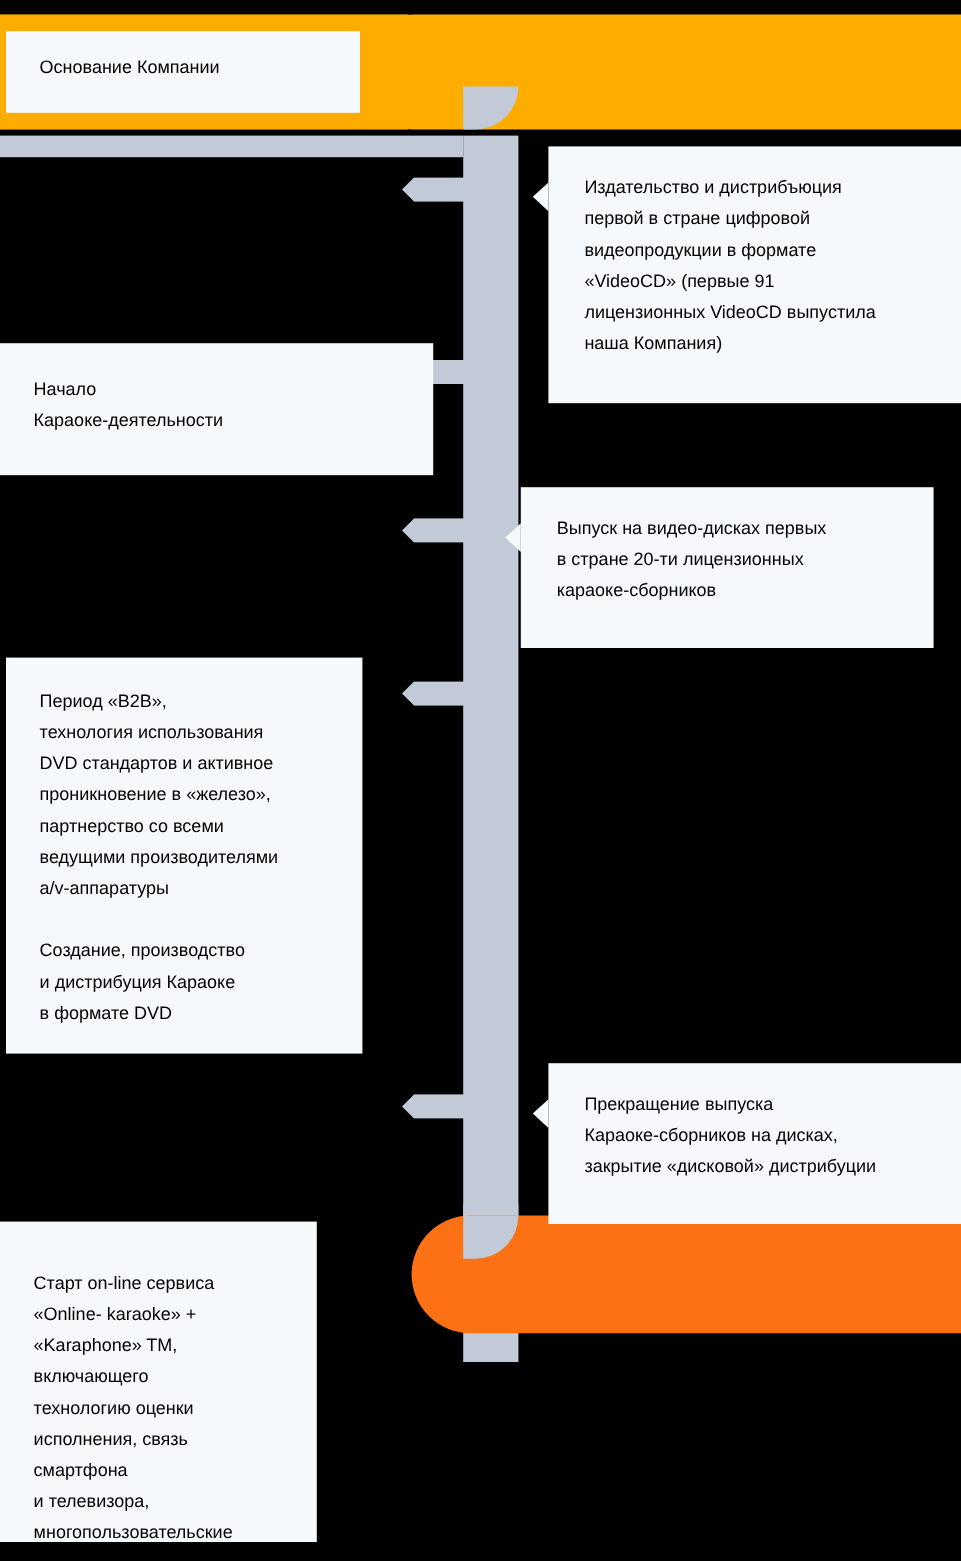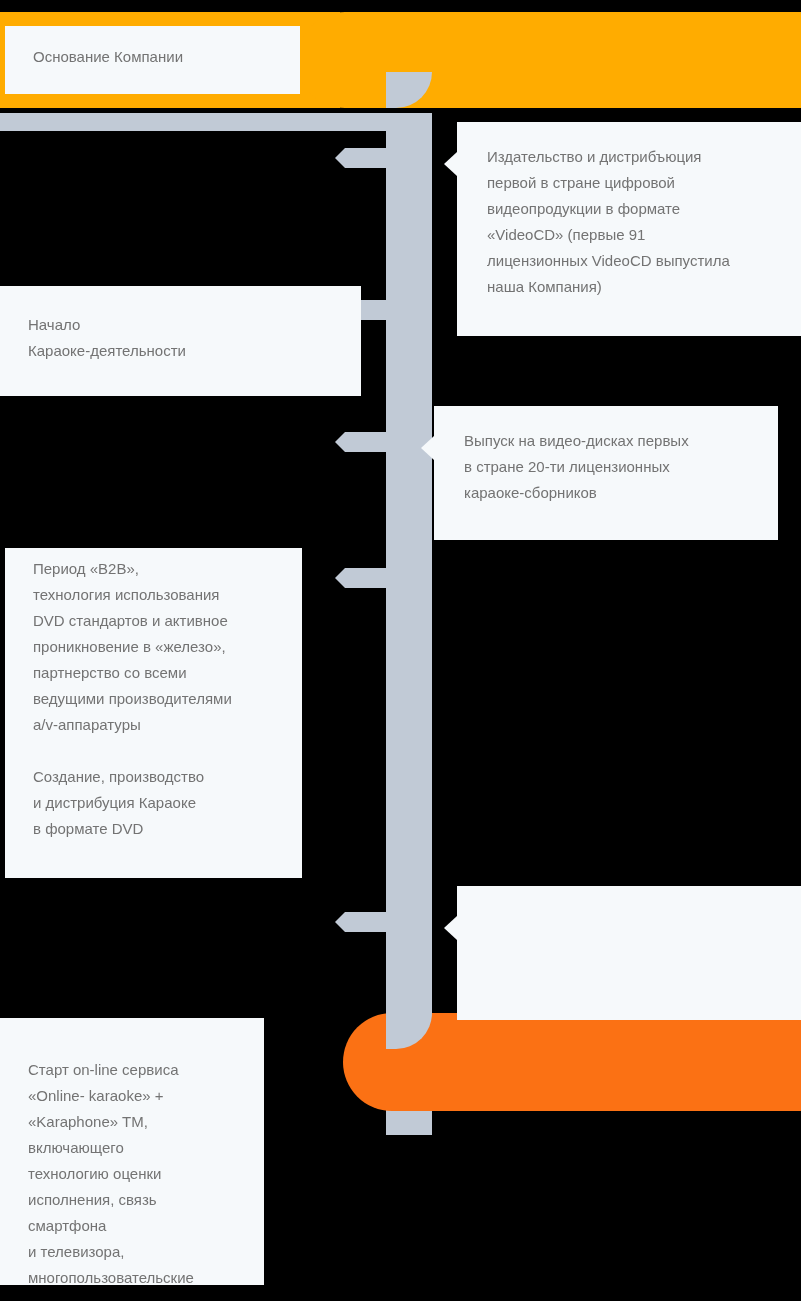--- a/index.html
+++ b/index.html
@@ -59,21 +59,21 @@
   .stub::before{
     content:"";position:absolute;left:-10px;top:0;
     border-top:10px solid transparent;border-bottom:10px solid transparent;
     border-right:10px solid #c1cad6;
   }
 
   
   .card{
     position:absolute;background:#f6f9fb;
     box-shadow:6px 7px 0 rgba(0,0,0,0.0);
-    color:#737373;
+    color:#000000;
     font-size:15px;line-height:26px;
     box-sizing:border-box;
   }
   .card .txt{white-space:pre-line;display:block;}
 
   .card-left{padding:22px 26px 22px 28px;}
   .card-right{padding:22px 26px 22px 30px;}
 
   
   .card-right .ptr{
@@ -107,21 +107,21 @@
 
   <div class="card card-left" style="left:5px;top:26px;width:295px;height:68px;padding-top:18px;">
     <span class="txt">Основание  Компании</span>
   </div>
 
   <div class="card card-left" style="left:0px;top:286px;width:361px;height:110px;padding-top:26px;">
     <span class="txt">Начало
 Караоке-деятельности</span>
   </div>
 
-  <div class="card card-left" style="left:5px;top:548px;width:297px;height:330px;padding-top:8px;">
+  <div class="card card-left" style="left:5px;top:548px;width:297px;height:330px;padding-top:24px;">
     <span class="txt">Период «B2B»,
 технология использования
 DVD стандартов и активное
 проникновение в «железо»,
 партнерство со всеми
 ведущими производителями
 a/v-аппаратуры
 
 Создание, производство
 и дистрибуция Караоке
@@ -151,15 +151,18 @@
 
   <div class="card card-right" style="left:434px;top:406px;width:344px;height:134px;">
     <span class="ptr"></span>
     <span class="txt">Выпуск на видео-дисках первых
 в стране 20-ти лицензионных
 караоке-сборников</span>
   </div>
 
   <div class="card card-right" style="left:457px;top:886px;width:344px;height:134px;">
     <span class="ptr"></span>
+    <span class="txt">Прекращение выпуска
+Караоке-сборников на дисках,
+закрытие «дисковой» дистрибуции</span>
   </div>
 
 </div>
 
 </body></html>

